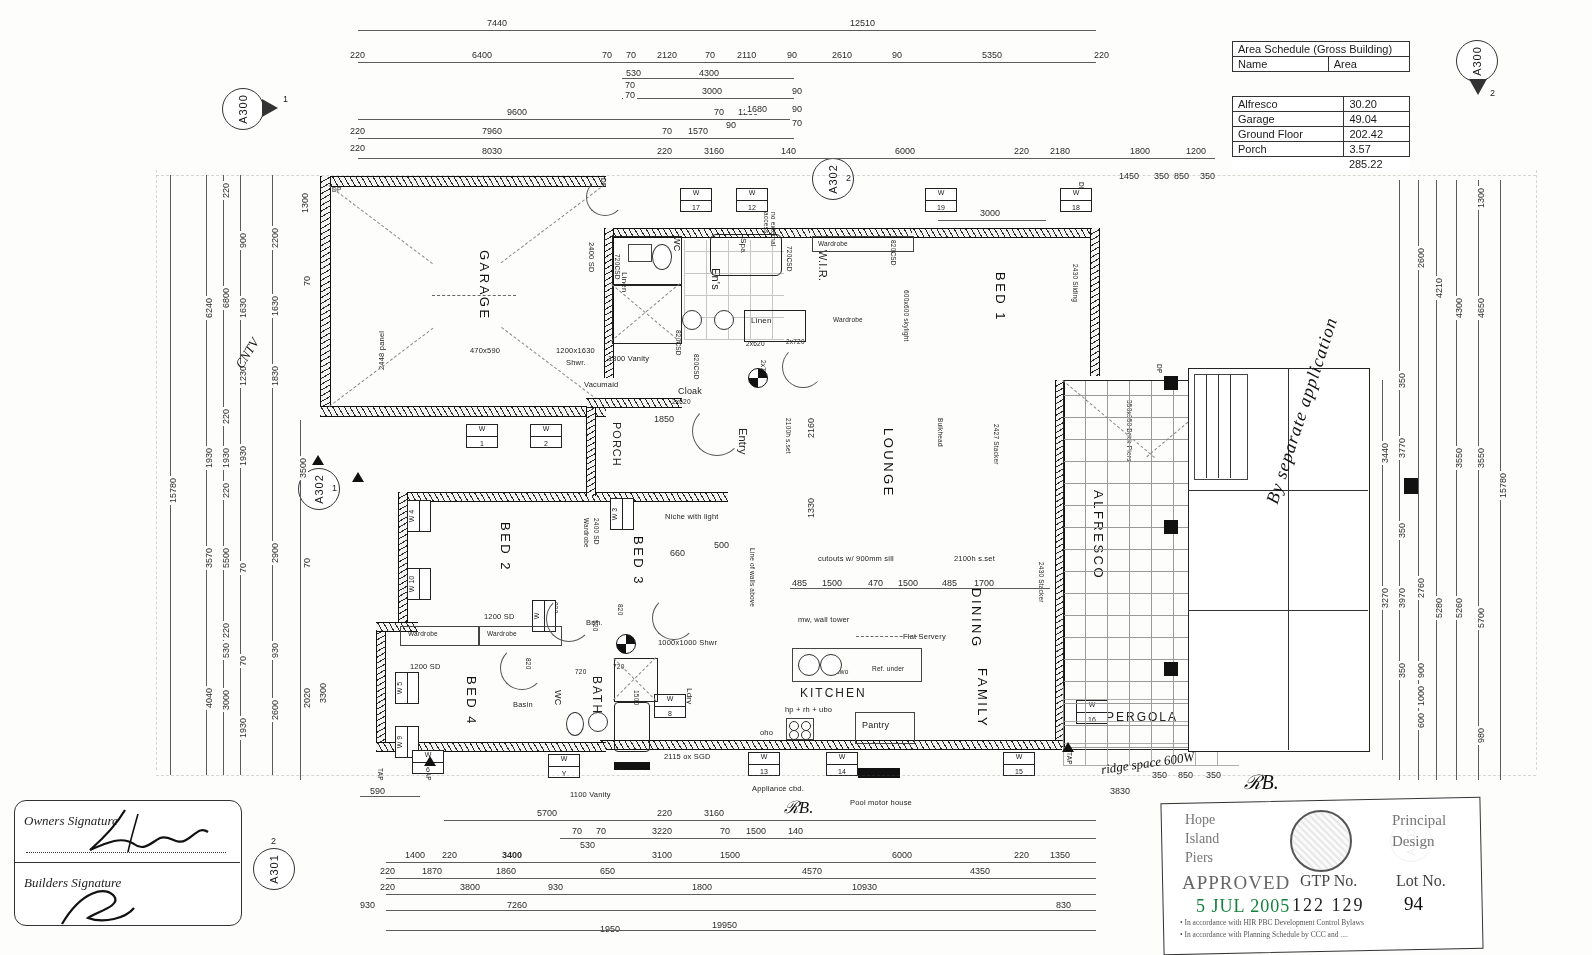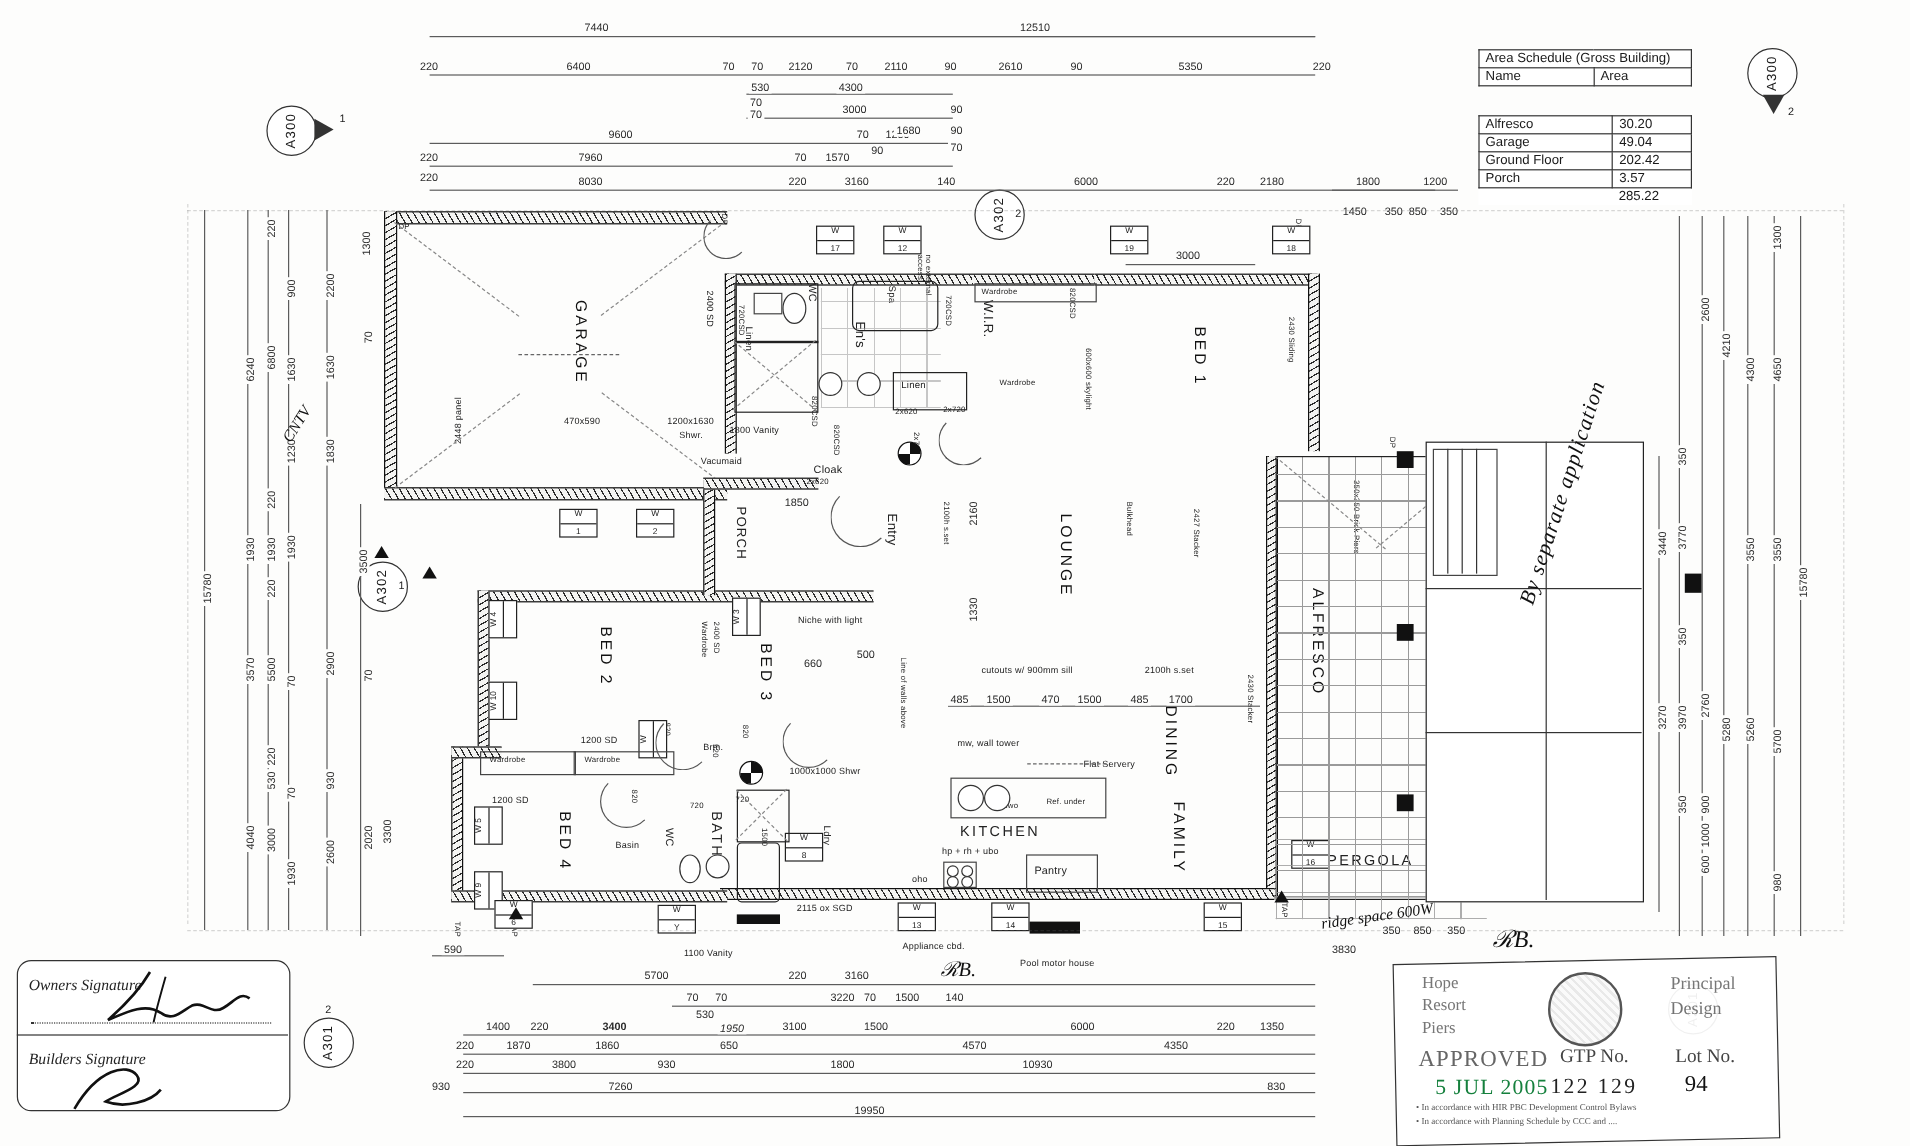--- a/index.html
+++ b/index.html
@@ -169,21 +169,21 @@
     <path d="M95,8 C88,20 76,34 60,48 C78,40 92,34 104,42 C114,50 122,40 130,36
              C140,32 146,44 156,38 C165,33 170,24 178,30" stroke="#111" fill="none" stroke-width="2.2"></path>
     <path d="M108,12 C104,26 100,40 98,50" stroke="#111" fill="none" stroke-width="1.6"></path>
   </svg>
   <svg style="position:absolute;left:48px;top:880px;" width="140" height="48">
     <path d="M14,44 C34,10 58,6 66,16 C74,26 48,32 40,38 C56,44 78,38 86,28" stroke="#111" fill="none" stroke-width="2.2"></path>
   </svg>
 
   <div class="stampbox" style="left:1162px;top:800px;width:318px;height:150px;transform:rotate(-1.2deg);"></div>
   <div class="stamptxt" style="left:1185px;top:812px;font-size:14px;color:#777;">Hope</div>
-  <div class="stamptxt" style="left:1185px;top:831px;font-size:14px;color:#777;">Resort</div>
+  <div class="stamptxt" style="left:1185px;top:831px;font-size:14px;color:#777;">Island</div>
   <div class="stamptxt" style="left:1185px;top:850px;font-size:14px;color:#777;">Piers</div>
   <div class="stamptxt" style="left:1182px;top:872px;font-size:19px;letter-spacing:1px;color:#666;">APPROVED</div>
   <div class="stamptxt" style="left:1196px;top:896px;font-size:18px;letter-spacing:1px;color:#15803d;">5 JUL 2005</div>
   <div class="stampcircle" style="left:1290px;top:810px;width:58px;height:58px;"></div>
   <div class="stamptxt" style="left:1300px;top:872px;font-size:16px;color:#444;">GTP No.</div>
   <div class="stamptxt" style="left:1292px;top:895px;font-size:18px;letter-spacing:2px;color:#222;">122 129</div>
   <div class="stamptxt" style="left:1392px;top:812px;font-size:15px;color:#777;">Principal</div>
   <div class="stamptxt" style="left:1392px;top:833px;font-size:15px;color:#737373;">Design</div>
   <div class="stamptxt" style="left:1396px;top:872px;font-size:16px;color:#444;">Lot No.</div>
   <div class="stamptxt" style="left:1404px;top:893px;font-size:19px;color:#111;">94</div>
@@ -340,21 +340,21 @@
   <div class="dimtxt" style="left:368px;top:786px;">590</div>
 
   <div class="dimline" style="left:444px;top:820px;width:652px;"></div>
   <div class="dimtxt" style="left:535px;top:808px;">5700</div>
   <div class="dimtxt" style="left:655px;top:808px;">220</div>
   <div class="dimtxt" style="left:702px;top:808px;">3160</div>
 
   <div class="dimline" style="left:560px;top:838px;width:536px;"></div>
   <div class="dimtxt" style="left:570px;top:826px;">70</div>
   <div class="dimtxt" style="left:594px;top:826px;">70</div>
-  <div class="dimtxt" style="left:650px;top:826px;margin-left:40px;">3220</div>
+  <div class="dimtxt" style="left:650px;top:826px;">3220</div>
   <div class="dimtxt" style="left:718px;top:826px;">70</div>
   <div class="dimtxt" style="left:744px;top:826px;">1500</div>
   <div class="dimtxt" style="left:786px;top:826px;">140</div>
   <div class="dimtxt" style="left:578px;top:840px;">530</div>
 
   <div class="dimline" style="left:386px;top:862px;width:710px;"></div>
   <div class="dimtxt" style="left:403px;top:850px;">1400</div>
   <div class="dimtxt" style="left:440px;top:850px;">220</div>
   <div class="dimtxt" style="left:500px;top:850px;font-weight:bold;">3400</div>
   <div class="dimtxt" style="left:650px;top:850px;">3100</div>
@@ -368,21 +368,21 @@
   <div class="dimtxt" style="left:420px;top:866px;">1870</div>
   <div class="dimtxt" style="left:494px;top:866px;">1860</div>
   <div class="dimtxt" style="left:598px;top:866px;">650</div>
   <div class="dimtxt" style="left:800px;top:866px;">4570</div>
   <div class="dimtxt" style="left:968px;top:866px;">4350</div>
 
   <div class="dimline" style="left:386px;top:894px;width:710px;"></div>
   <div class="dimtxt" style="left:378px;top:882px;">220</div>
   <div class="dimtxt" style="left:458px;top:882px;">3800</div>
   <div class="dimtxt" style="left:546px;top:882px;">930</div>
-  <div class="dimtxt" style="left:598px;top:852px;font-style:italic;">1950</div>
+  <div class="dimtxt" style="left:598px;top:924px;">1950</div>
   <div class="dimtxt" style="left:690px;top:882px;">1800</div>
   <div class="dimtxt" style="left:850px;top:882px;">10930</div>
 
   <div class="dimline" style="left:386px;top:910px;width:710px;"></div>
   <div class="dimtxt" style="left:358px;top:900px;">930</div>
   <div class="dimtxt" style="left:505px;top:900px;">7260</div>
   <div class="dimtxt" style="left:1054px;top:900px;">830</div>
 
   <div class="dimline" style="left:386px;top:930px;width:710px;"></div>
   <div class="dimtxt" style="left:710px;top:920px;">19950</div>

